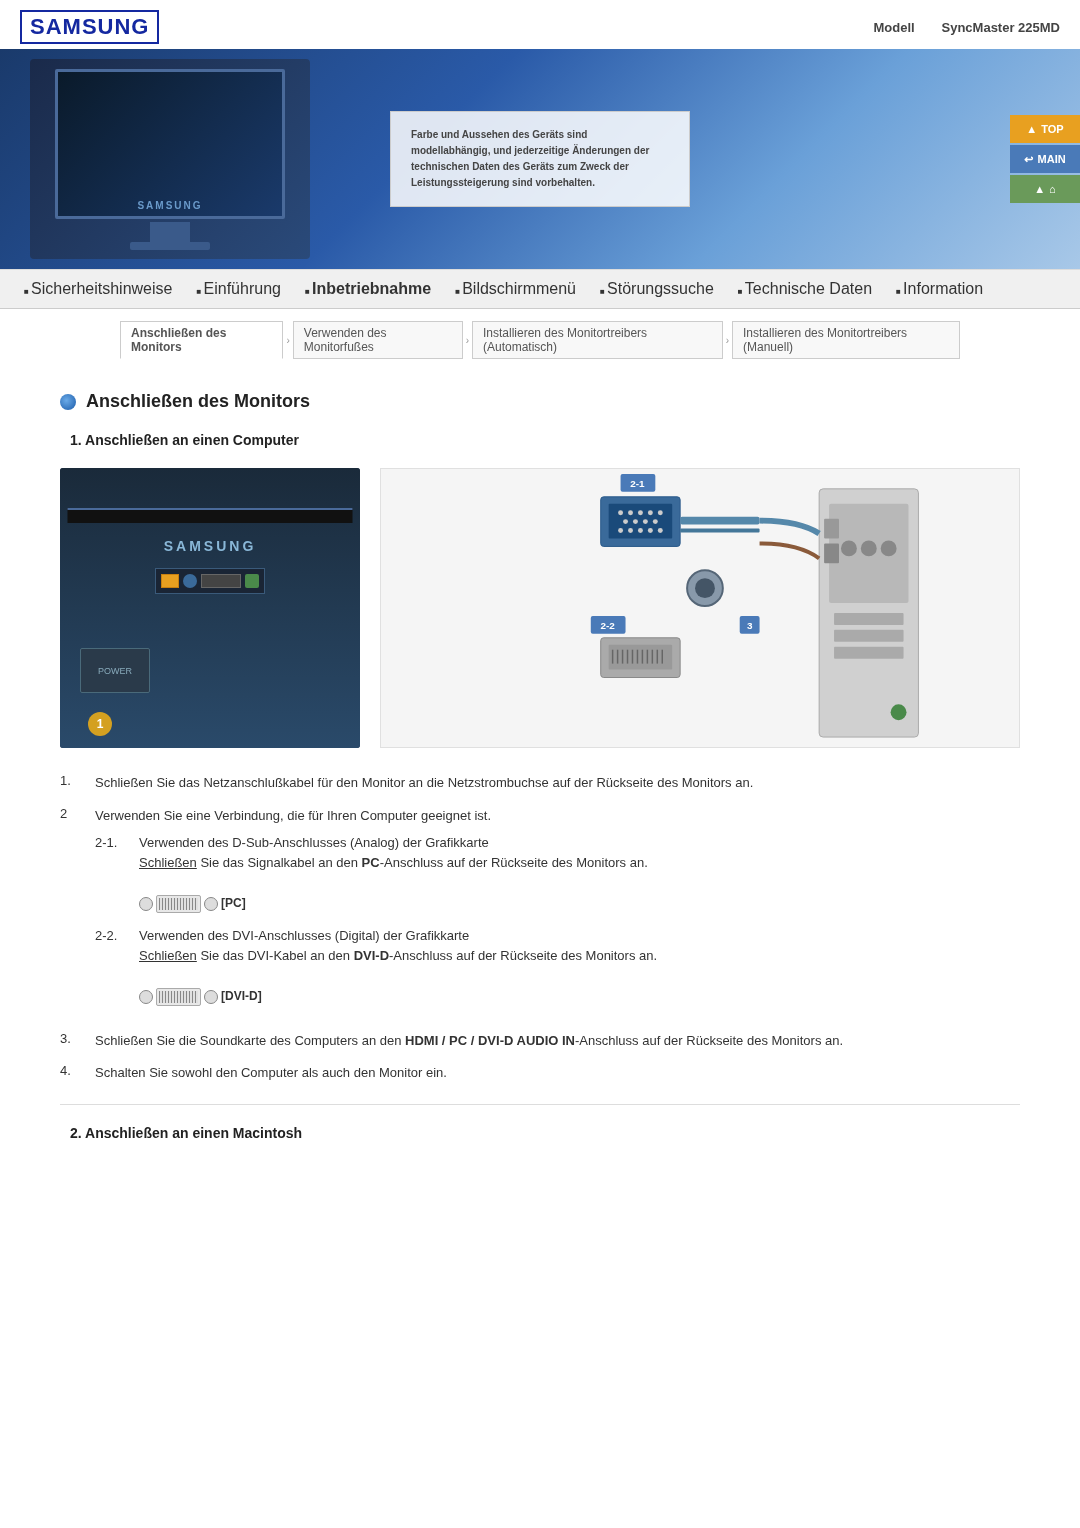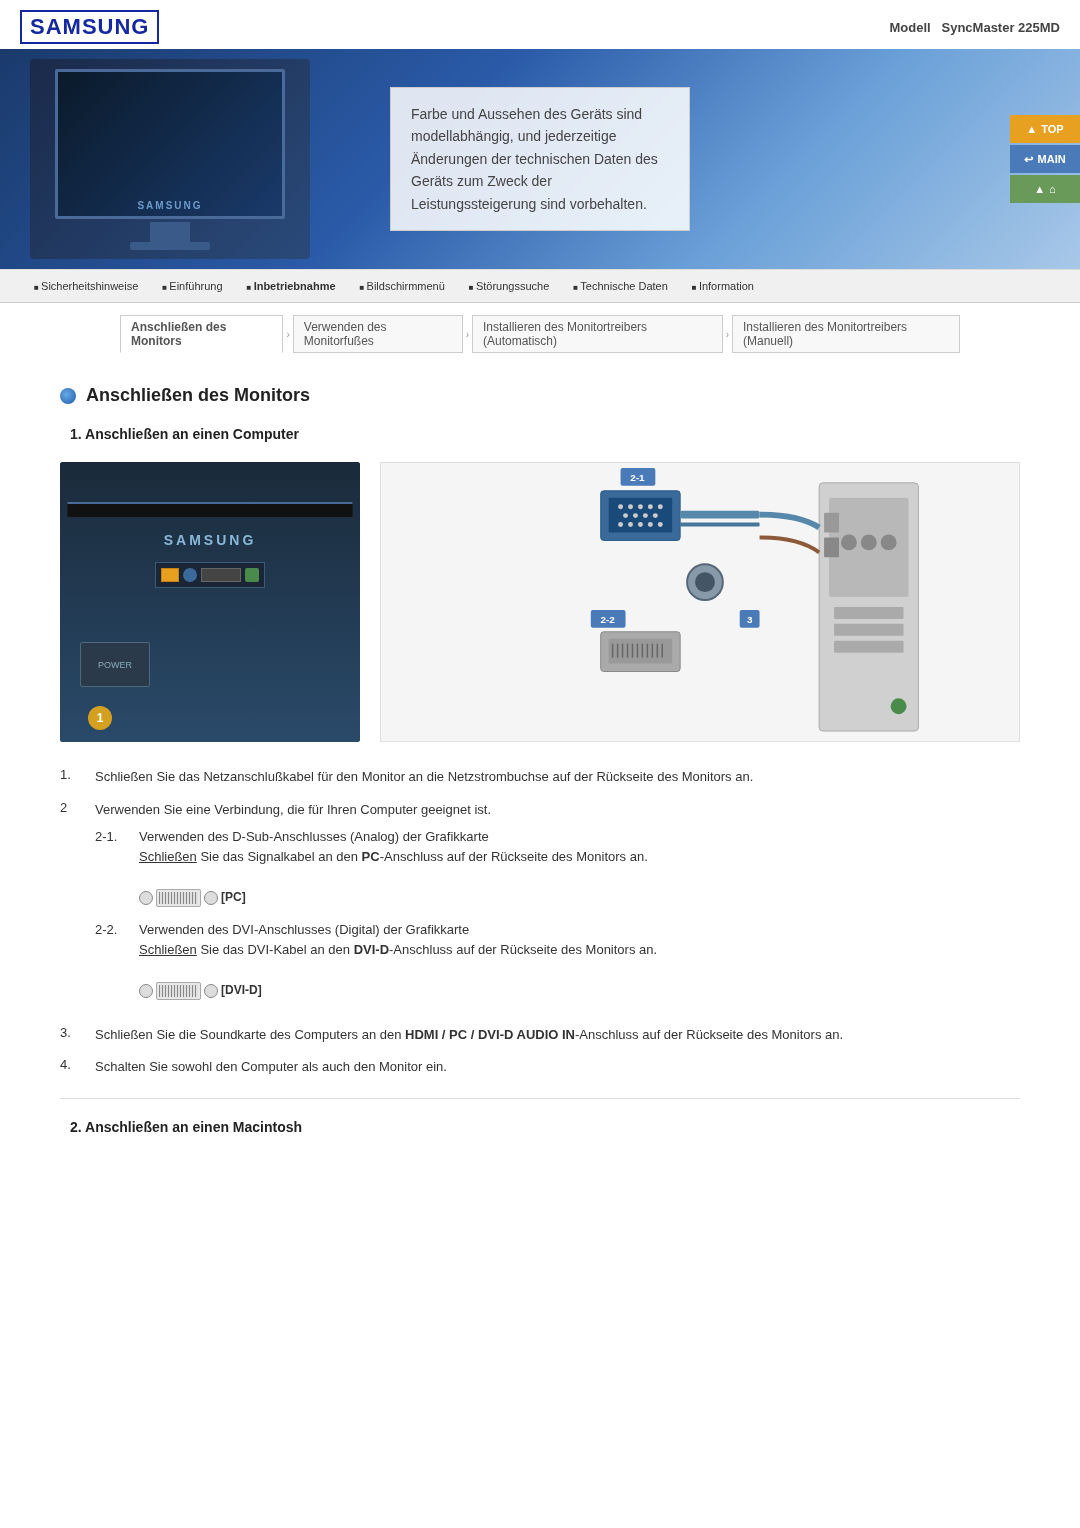--- a/index.html
+++ b/index.html
@@ -36,20 +36,21 @@
     }
 
     .model-info {
       margin-left: auto;
       font-size: 13px;
       color: #444;
     }
 
     .model-info span {
       font-weight: bold;
+      margin-left: 16px;
     }
 
     
     .hero-banner {
       position: relative;
       width: 100%;
       height: 220px;
       background: linear-gradient(135deg, #1a3a6b 0%, #2a5aa8 40%, #6aa0d8 70%, #a8c8e8 100%);
       overflow: hidden;
       display: flex;
@@ -104,23 +105,24 @@
       background: #3a5a8a;
       border-radius: 2px;
     }
 
     .hero-text-box {
       background: rgba(255,255,255,0.85);
       border: 1px solid #ccc;
       padding: 15px 20px;
       margin-left: 80px;
       max-width: 300px;
-      font-size: 14px;
+      font-size: 10px;
       line-height: 1.6;
       color: #444;
+      font-weight: bold;
     }
 
     
     .side-nav {
       position: absolute;
       right: 0;
       top: 50%;
       transform: translateY(-50%);
       display: flex;
       flex-direction: column;
@@ -141,24 +143,24 @@
     }
 
     .side-nav-btn.top { background: #e8a020; }
     .side-nav-btn.main { background: #4a7ab8; }
     .side-nav-btn.home { background: #6a9a5a; }
 
     
     .nav-menu {
       background: #f0f0f0;
       border-top: 1px solid #ddd;
-      padding: 6px 22px;
+      padding: 6px 12px;
       display: flex;
       gap: 0;
-      font-size: 11px;
+      font-size: 16px;
     }
 
     .nav-menu-item {
       padding: 4px 12px;
       cursor: pointer;
       color: #333;
       white-space: nowrap;
     }
 
     .nav-menu-item::before {

